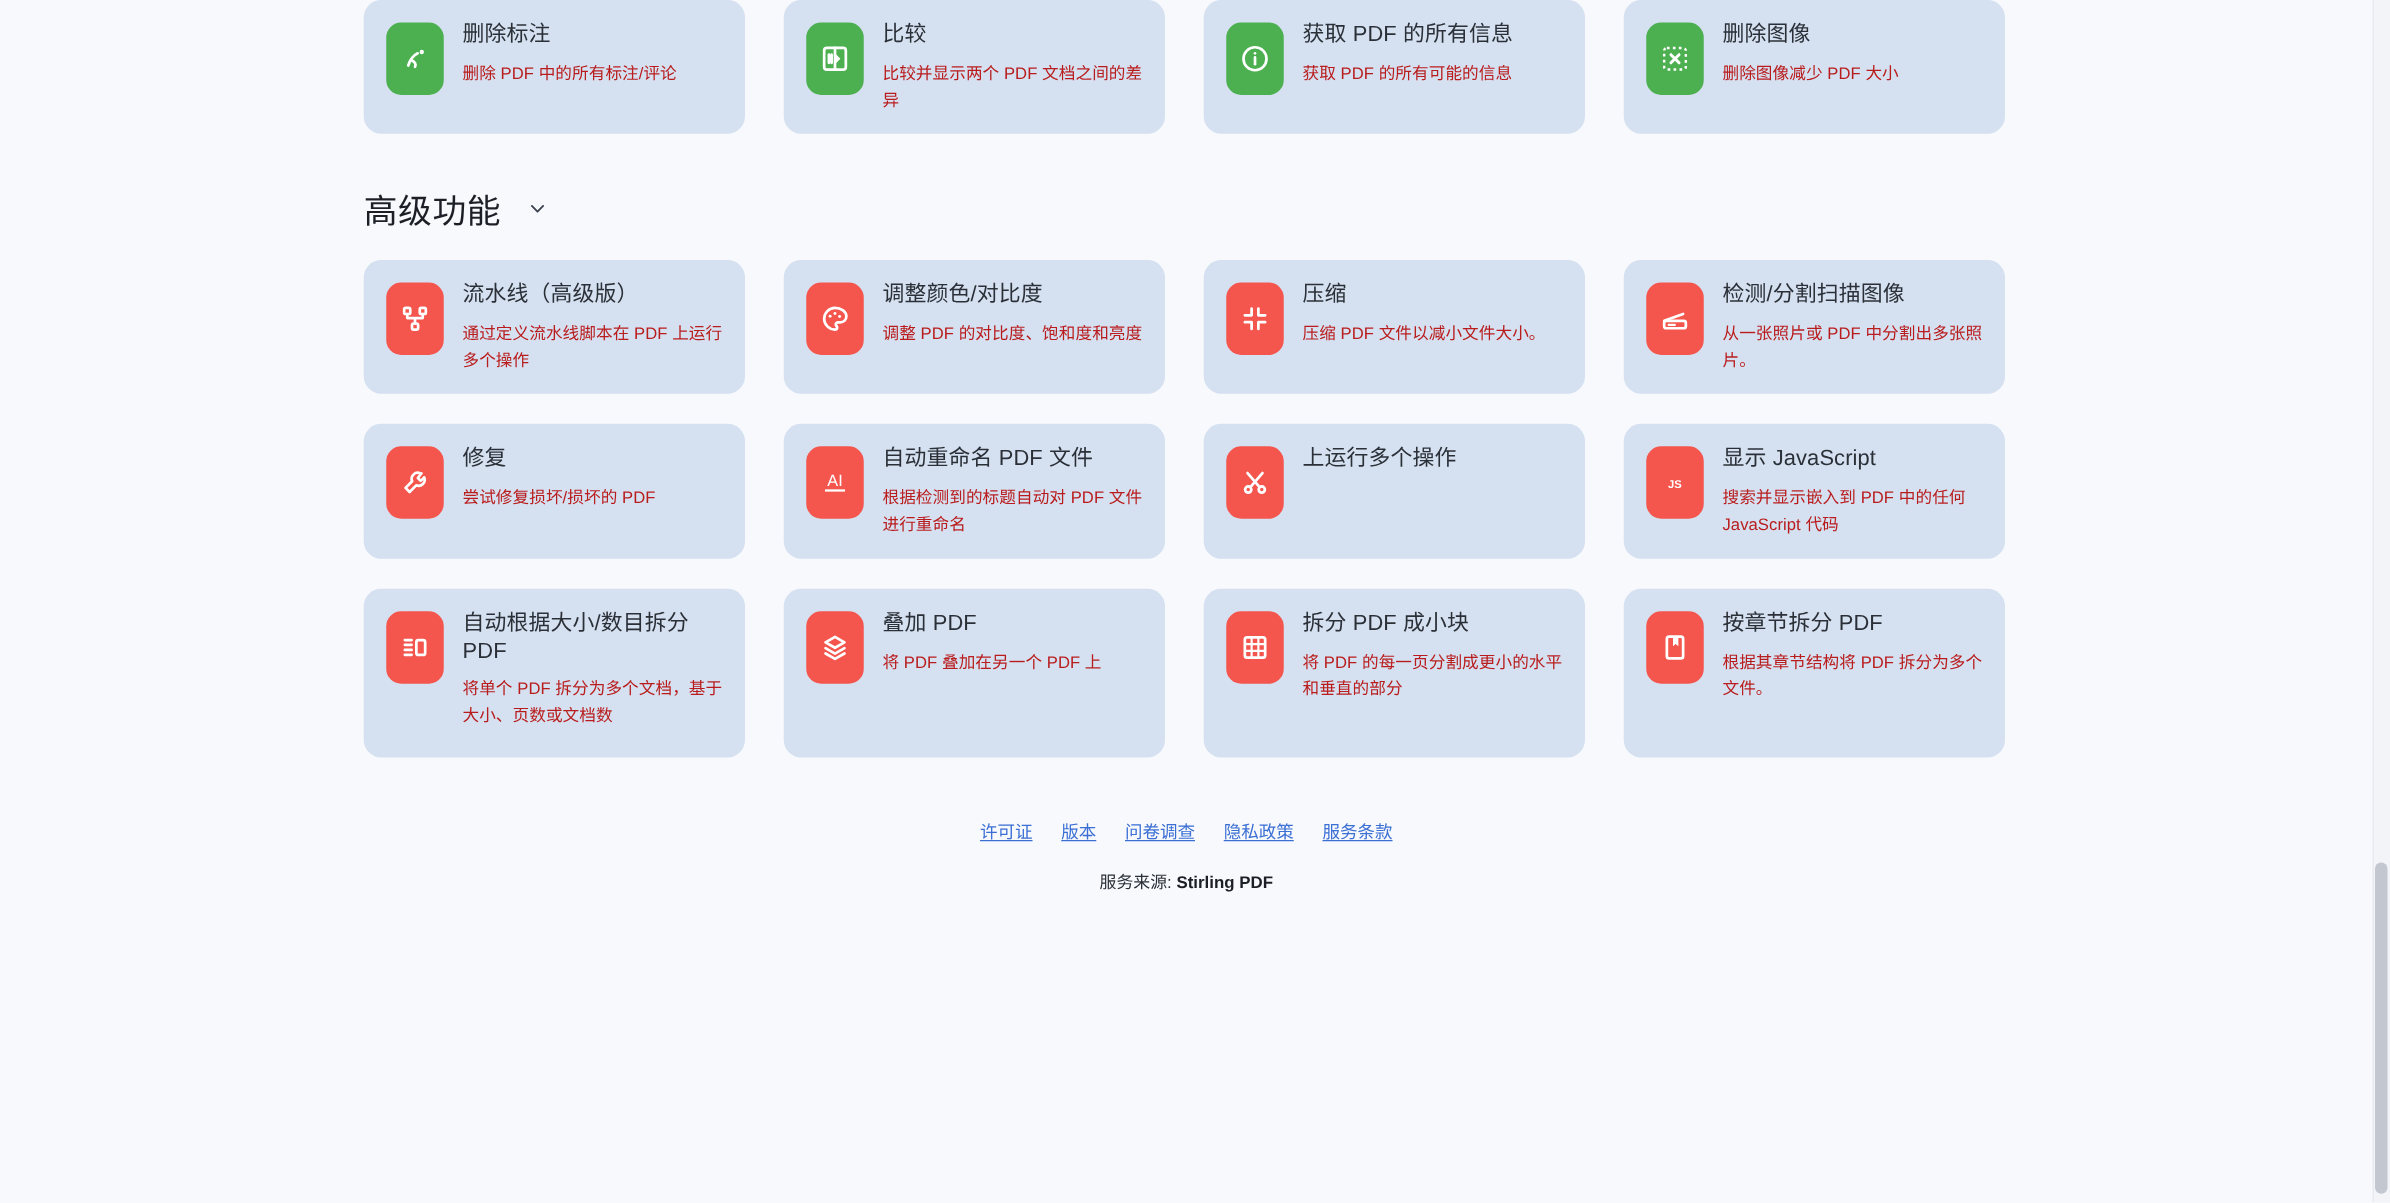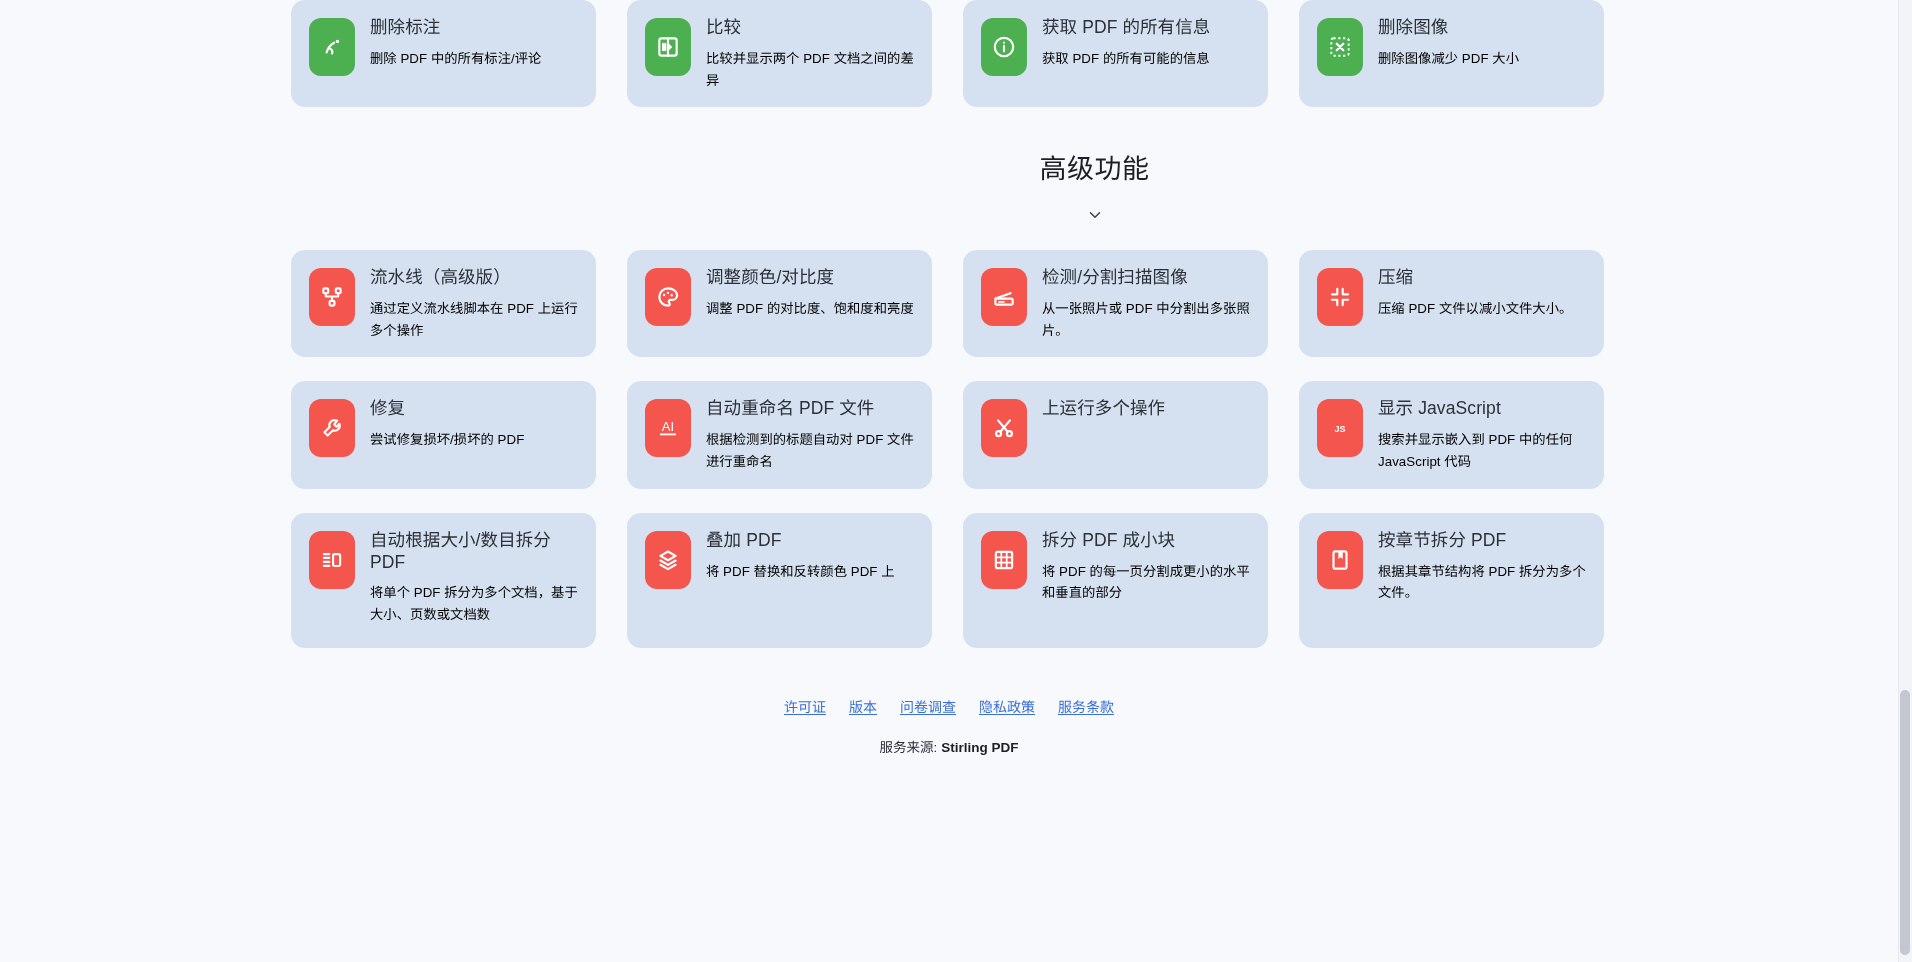--- a/index.html
+++ b/index.html
@@ -76,33 +76,32 @@
     font-size: 17.5px;
     color: #2b3038;
     line-height: 1.25;
     margin: 0 0 9px 0;
     font-weight: 400;
     letter-spacing: 0.1px;
   }
 
   .card-desc {
     font-size: 13.3px;
-    color: #000000;
+    color: #b91c1c;
     line-height: 1.63;
     margin: 0;
     letter-spacing: 0.05px;
   }
 
   
   .section-head {
     margin: 40px 0 22px 291px;
     display: flex;
     align-items: center;
     gap: 16px;
-    flex-direction: column;
   }
   .section-title {
     font-size: 27px;
     color: #1c2026;
     font-weight: 400;
     letter-spacing: 0.5px;
   }
   .chev {
     display: inline-block;
     color: #3c434e;
@@ -255,44 +254,44 @@
               </svg>
             </div>
             <div class="card-body">
               <div class="card-title">调整颜色/对比度</div>
               <div class="card-desc">调整 PDF 的对比度、饱和度和亮度</div>
             </div>
           </div>
           <div class="card">
             <div class="card-icon red">
               <svg width="26" height="26" viewBox="0 0 24 24">
+                <path d="M9.5 4.5v5h-5M14.5 4.5v5h5M9.5 19.5v-5h-5M14.5 19.5v-5h5" stroke="#ffffff" stroke-width="2" stroke-linecap="round" stroke-linejoin="round" fill="none"></path>
+              </svg>
+            </div>
+            <div class="card-body">
+              <div class="card-title">压缩</div>
+              <div class="card-desc">压缩 PDF 文件以减小文件大小。</div>
+            </div>
+          </div>
+          <div class="card">
+            <div class="card-icon red">
+              <svg width="26" height="26" viewBox="0 0 24 24">
                 <path d="M4 13.5l14-5" stroke="#ffffff" stroke-width="2" stroke-linecap="round" stroke-linejoin="round" fill="none"></path>
                 <rect x="4" y="13.5" width="16" height="5.5" rx="1.5" stroke="#ffffff" stroke-width="2" stroke-linecap="round" stroke-linejoin="round" fill="none"></rect>
                 <rect x="6.6" y="15.6" width="6" height="1.8" rx=".6" fill="#fff"></rect>
               </svg>
             </div>
             <div class="card-body">
               <div class="card-title">检测/分割扫描图像</div>
               <div class="card-desc">从一张照片或 PDF 中分割出多张照片。</div>
             </div>
           </div>
           <div class="card">
             <div class="card-icon red">
               <svg width="26" height="26" viewBox="0 0 24 24">
-                <path d="M9.5 4.5v5h-5M14.5 4.5v5h5M9.5 19.5v-5h-5M14.5 19.5v-5h5" stroke="#ffffff" stroke-width="2" stroke-linecap="round" stroke-linejoin="round" fill="none"></path>
-              </svg>
-            </div>
-            <div class="card-body">
-              <div class="card-title">压缩</div>
-              <div class="card-desc">压缩 PDF 文件以减小文件大小。</div>
-            </div>
-          </div>
-          <div class="card">
-            <div class="card-icon red">
-              <svg width="26" height="26" viewBox="0 0 24 24">
                 <path d="M15.8 5.2a4.5 4.5 0 0 0-5.9 5.9L5 16l3 3 4.9-4.9a4.5 4.5 0 0 0 5.9-5.9l-2.6 2.6-2.1-2.1 2.7-3.5z" stroke="#ffffff" stroke-width="2" stroke-linecap="round" stroke-linejoin="round" fill="none"></path>
               </svg>
             </div>
             <div class="card-body">
               <div class="card-title">修复</div>
               <div class="card-desc">尝试修复损坏/损坏的 PDF</div>
             </div>
           </div>
           <div class="card">
             <div class="card-icon red">
@@ -344,21 +343,21 @@
           <div class="card tall">
             <div class="card-icon red">
               <svg width="26" height="26" viewBox="0 0 24 24">
                 <path d="M12 4.2l7 4-7 4-7-4 7-4z" stroke="#ffffff" stroke-width="2" stroke-linecap="round" stroke-linejoin="round" fill="none"></path>
                 <path d="M5 12.5l7 4 7-4" stroke="#ffffff" stroke-width="2" stroke-linecap="round" stroke-linejoin="round" fill="none"></path>
                 <path d="M5 16.4l7 4 7-4" stroke="#ffffff" stroke-width="2" stroke-linecap="round" stroke-linejoin="round" fill="none"></path>
               </svg>
             </div>
             <div class="card-body">
               <div class="card-title">叠加 PDF</div>
-              <div class="card-desc">将 PDF 替换和反转颜色 PDF 上</div>
+              <div class="card-desc">将 PDF 叠加在另一个 PDF 上</div>
             </div>
           </div>
           <div class="card tall">
             <div class="card-icon red">
               <svg width="26" height="26" viewBox="0 0 24 24">
                 <rect x="4.5" y="4.5" width="15" height="15" rx="1.6" stroke="#ffffff" stroke-width="2" stroke-linecap="round" stroke-linejoin="round" fill="none"></rect>
                 <path d="M9.5 4.5v15M14.5 4.5v15M4.5 9.5h15M4.5 14.5h15" stroke="#fff" stroke-width="1.6"></path>
               </svg>
             </div>
             <div class="card-body">

